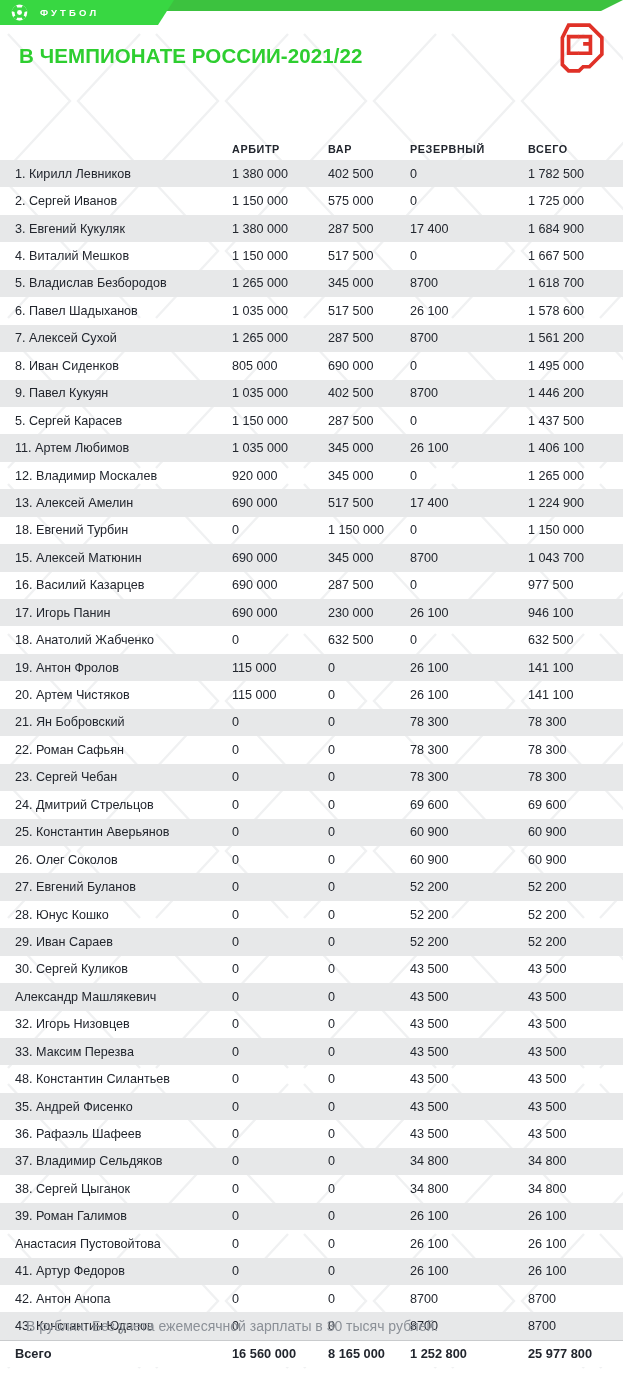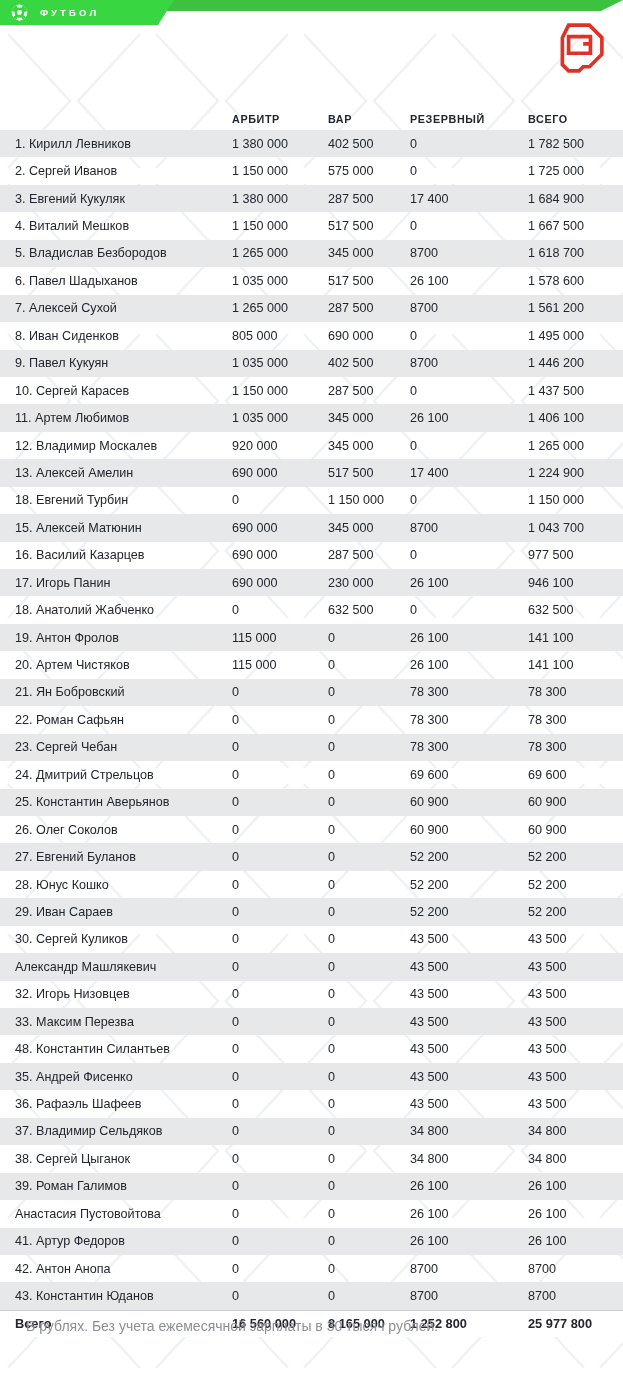--- a/index.html
+++ b/index.html
@@ -89,20 +89,21 @@
   }
   .row.shade { background:#e7e8e9; }
 
   .head {
     height:22px;
     font-size:10.8px;
     font-weight:bold;
     letter-spacing:0.6px;
     color:#22262e;
     background:transparent;
+    margin-top:30px;
   }
 
   .c-name { position:absolute; left:15px;  }
   .c-ref  { position:absolute; left:232px; }
   .c-var  { position:absolute; left:328px; }
   .c-res  { position:absolute; left:410px; }
   .c-tot  { position:absolute; left:528px; }
 
   .totals {
     height:27px;
@@ -148,20 +149,21 @@
   <div class="tab-label">ФУТБОЛ</div>
 </div>
 
 <svg class="logo" viewBox="0 0 100 100">
   <path d="M30 6 L70 6 L94 30 L94 62 L70 86 L58 86 L50 94 L30 94 L18 82 L18 30 Z" fill="none" stroke="#e03127" stroke-width="7"></path>
   <path d="M46 28 L30 28 L30 60 L46 60" fill="none" stroke="#e03127" stroke-width="7" stroke-linecap="square"></path>
   <path d="M52 28 L72 28 L72 42 L58 42 L72 42 L72 60 L52 60" fill="none" stroke="#e03127" stroke-width="7" stroke-linecap="square"></path>
 </svg>
 
 <div class="title">
+  <span>В ЧЕМПИОНАТЕ РОССИИ-2021/22</span>
 </div>
 
 <div class="table" id="tbl">
     <div class="row head">
       <div class="c-ref">АРБИТР</div>
       <div class="c-var">ВАР</div>
       <div class="c-res">РЕЗЕРВНЫЙ</div>
       <div class="c-tot">ВСЕГО</div>
     </div>
     <div class="row shade">
@@ -221,21 +223,21 @@
       <div class="c-tot">1 495 000</div>
     </div>
     <div class="row shade">
       <div class="c-name">9. Павел Кукуян</div>
       <div class="c-ref">1 035 000</div>
       <div class="c-var">402 500</div>
       <div class="c-res">8700</div>
       <div class="c-tot">1 446 200</div>
     </div>
     <div class="row">
-      <div class="c-name">10. Сергей Карасев</div>
+      <div class="c-name">5. Сергей Карасев</div>
       <div class="c-ref">1 150 000</div>
       <div class="c-var">287 500</div>
       <div class="c-res">0</div>
       <div class="c-tot">1 437 500</div>
     </div>
     <div class="row shade">
       <div class="c-name">11. Артем Любимов</div>
       <div class="c-ref">1 035 000</div>
       <div class="c-var">345 000</div>
       <div class="c-res">26 100</div>

